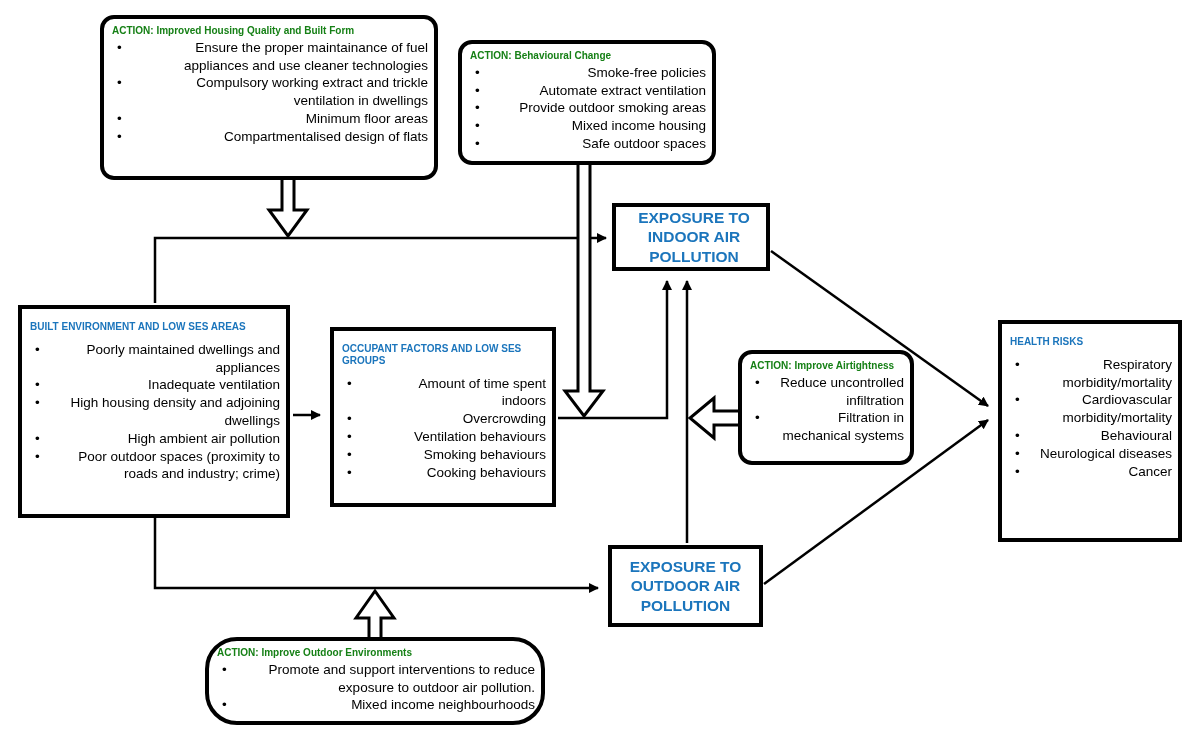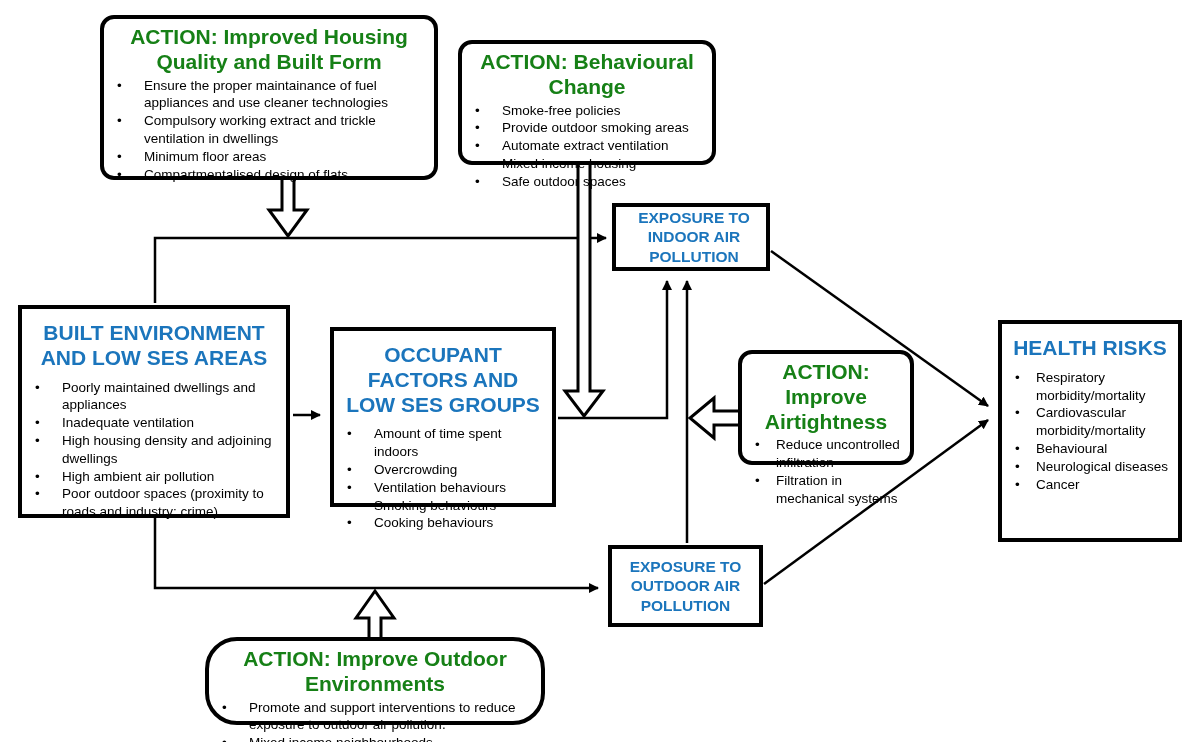--- a/index.html
+++ b/index.html
@@ -8,30 +8,30 @@
     position:relative; width:1200px; height:742px; background:#ffffff;
     font-family:"Liberation Sans", sans-serif; overflow:hidden;
   }
   #arrows { position:absolute; left:0; top:0; width:1200px; height:742px; }
   .box {
     position:absolute; background:#ffffff; border:4px solid var(--ink);
     box-sizing:border-box; color:#000;
   }
   .rounded { border-radius:14px; }
   .box h2 {
-    margin:6px 8px 2px; text-align:center; font-size:21px; line-height:1.18;
+    margin:6px 8px 2px; text-align:left; font-size:10px; line-height:1.18;
     font-weight:bold;
   }
   .action h2 { color:var(--green); }
   .topic h2  { color:var(--blue); }
   .box ul {
     list-style:none; margin:2px 0 0; padding:0 6px 0 8px;
     font-size:13.5px; line-height:1.32; color:#000;
   }
-  .box li { position:relative; padding-left:32px; }
+  .box li { position:relative; padding-left:32px;text-align:right; }
   .box li::before { content:"\2022"; position:absolute; left:5px; }
   .tight li { padding-left:26px; }
   .exposure {
     display:flex; align-items:center; justify-content:center;
     text-align:center; color:var(--blue); font-weight:bold;
     font-size:15.5px; line-height:1.25; padding:4px;
   }
   .mt10 h2 { margin-top:12px; margin-bottom:8px; }
 </style>
 </head>
@@ -69,22 +69,22 @@
         <li>Compulsory working extract and trickle ventilation in dwellings</li>
         <li>Minimum floor areas</li>
         <li>Compartmentalised design of flats</li>
       </ul>
   </div>
 
   <div class="box rounded action" style="left:458px; top:40px; width:258px; height:125px;">
     <h2>ACTION: Behavioural Change</h2>
     <ul>
         <li>Smoke-free policies</li>
+        <li>Automate extract ventilation</li>
         <li>Provide outdoor smoking areas</li>
-        <li>Automate extract ventilation</li>
         <li>Mixed income housing</li>
         <li>Safe outdoor spaces</li>
       </ul>
   </div>
 
   <div class="box topic mt10" style="left:18px; top:305px; width:272px; height:213px;">
     <h2>BUILT ENVIRONMENT AND LOW SES AREAS</h2>
     <ul>
         <li>Poorly maintained dwellings and appliances</li>
         <li>Inadequate ventilation</li>

